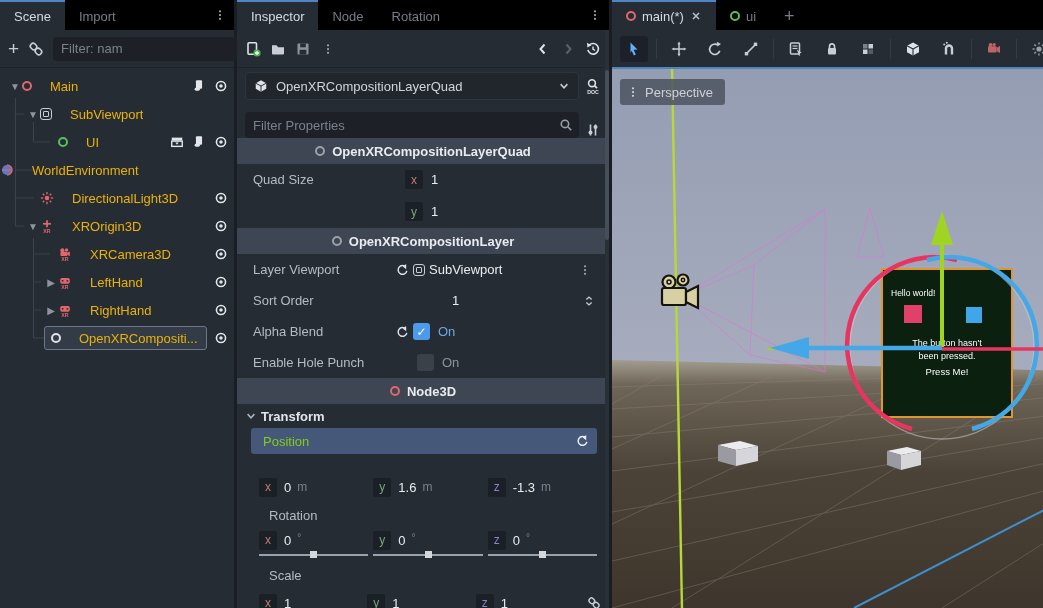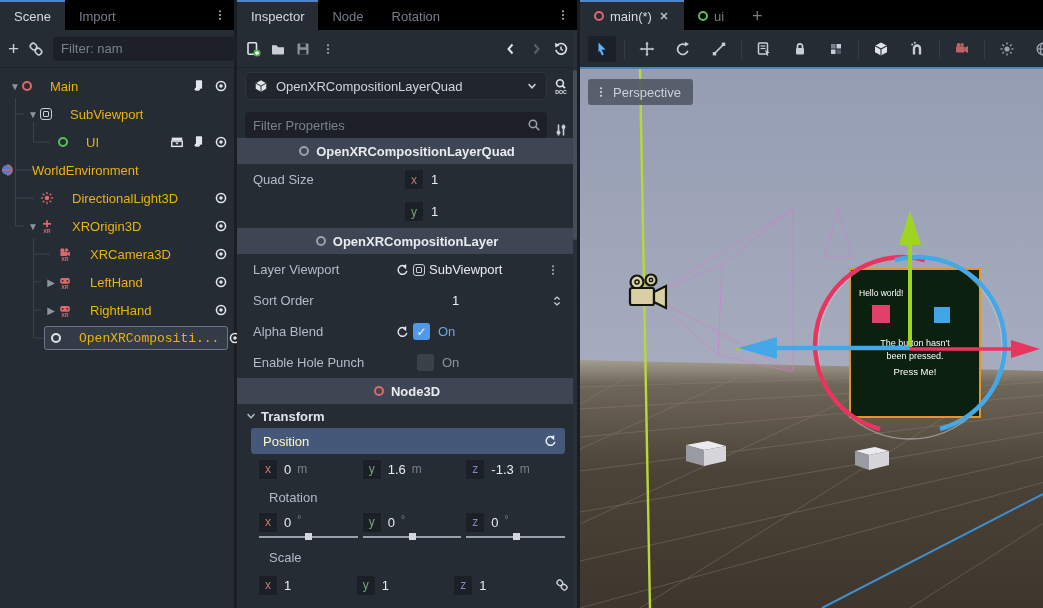--- a/index.html
+++ b/index.html
@@ -23,40 +23,40 @@
   .filterbox input::placeholder { color:#79818c; }
   .ring { width:10px; height:10px; border-radius:50%; border:2px solid #d6dbe1; flex:none; }
 
   
   .scene-dock { width:237px; flex:none; border-right:3px solid #1a1e24; }
   .tree { position:relative; flex:1; padding-top:4px; }
   .trow { height:28px; display:flex; align-items:center; position:relative; padding-right:6px; }
   .trow .arrow { width:14px; color:#8d949e; font-size:10px; text-align:center; flex:none; }
   .trow .lbl { margin-left:18px; color:#eab308; white-space:nowrap; overflow:hidden; }
   .trow .right { margin-left:auto; display:flex; align-items:center; gap:8px; }
-  .selbox { display:flex; align-items:center; border:1px solid #6b7686; background:#333b46; border-radius:3px; height:24px; padding:0 8px 0 6px;font-family:Liberation Mono, monospace; }
+  .selbox { display:flex; align-items:center; border:1px solid #6b7686; background:#333b46; border-radius:3px; height:24px; padding:0 8px 0 6px; }
   .vp-ico { width:12px; height:12px; border:1.5px solid #c9ced6; border-radius:3px; position:relative; flex:none; }
   .vp-ico::after { content:""; position:absolute; inset:2px; border:1.5px solid #c9ced6; border-radius:1px; }
 
   
-  .inspector-dock { width:343px; flex:none; border-right:3px solid #1a1e24; position:relative; }
+  .inspector-dock { width:375px; flex:none; border-right:3px solid #1a1e24; position:relative; }
   .isel { height:36px; display:flex; align-items:center; padding:0 8px; gap:6px; flex:none; }
   .isel .box { flex:1; height:28px; background:#21262d; border:1px solid #2e343d; border-radius:4px; display:flex; align-items:center; gap:8px; padding:0 8px; }
   .ifilter { height:34px; display:flex; align-items:flex-end; padding:0 8px; gap:6px; flex:none; }
   .ifilter .filterbox { flex:1; height:26px; }
   .cat { height:26px; background:#3f4653; display:flex; align-items:center; justify-content:center; gap:7px; font-weight:bold; color:#e8ebef; flex:none; }
   .prop { height:31px; display:flex; align-items:center; padding:0 10px 0 16px; flex:none; }
   .prop .pname { width:142px; flex:none; color:#b4bbc4; }
   .prop .pedit { flex:1; display:flex; align-items:center; gap:4px; }
   .axistag { width:18px; height:19px; background:#1b1f26; border-radius:2px; display:flex; align-items:center; justify-content:center; font-size:12px; flex:none; }
   .ax-x { color:#c17a72; } .ax-y { color:#76a578; } .ax-z { color:#8a84c6; }
   .unit { color:#79818c; font-size:12px; }
   .group-hdr { height:24px; display:flex; align-items:center; gap:4px; padding-left:8px; font-weight:bold; color:#e2e6ea; flex:none; }
   .subprop-label { height:26px; display:flex; align-items:center; padding-left:32px; color:#b4bbc4; flex:none; }
-  .hl-row { height:26px; margin:0 12px 0 14px; background:#45587a; border-radius:3px; display:flex; align-items:center; padding:0 8px 0 12px; color:#fef9c3; flex:none; }
+  .hl-row { height:26px; margin:0 12px 18px 14px; background:#45587a; border-radius:3px; display:flex; align-items:center; padding:0 8px 0 12px; color:#84cc16; flex:none; }
   .vrow { display:flex; gap:5px; padding:0 12px 0 22px; height:30px; align-items:center; flex:none; }
   .vcol { flex:1; min-width:0; }
   .vbox { display:flex; align-items:center; height:20px; }
   .vbox .val { padding-left:7px; color:#e9ecef; white-space:nowrap; }
   .vbox .unit { margin-left:6px; }
   .slider { position:relative; height:8px; margin-top:1px; }
   .slider .track { position:absolute; left:0; right:0; top:3px; height:2px; background:#9aa1aa; }
   .slider .thumb { position:absolute; top:0; left:47%; width:7px; height:7px; background:#d4d8dc; }
   .scrollbar { position:absolute; right:0; top:30px; bottom:0; width:4px; background:#2a3038; }
   .scrollbar .thumb { position:absolute; top:40px; height:170px; left:0; right:0; background:#464e59; border-radius:2px; }

